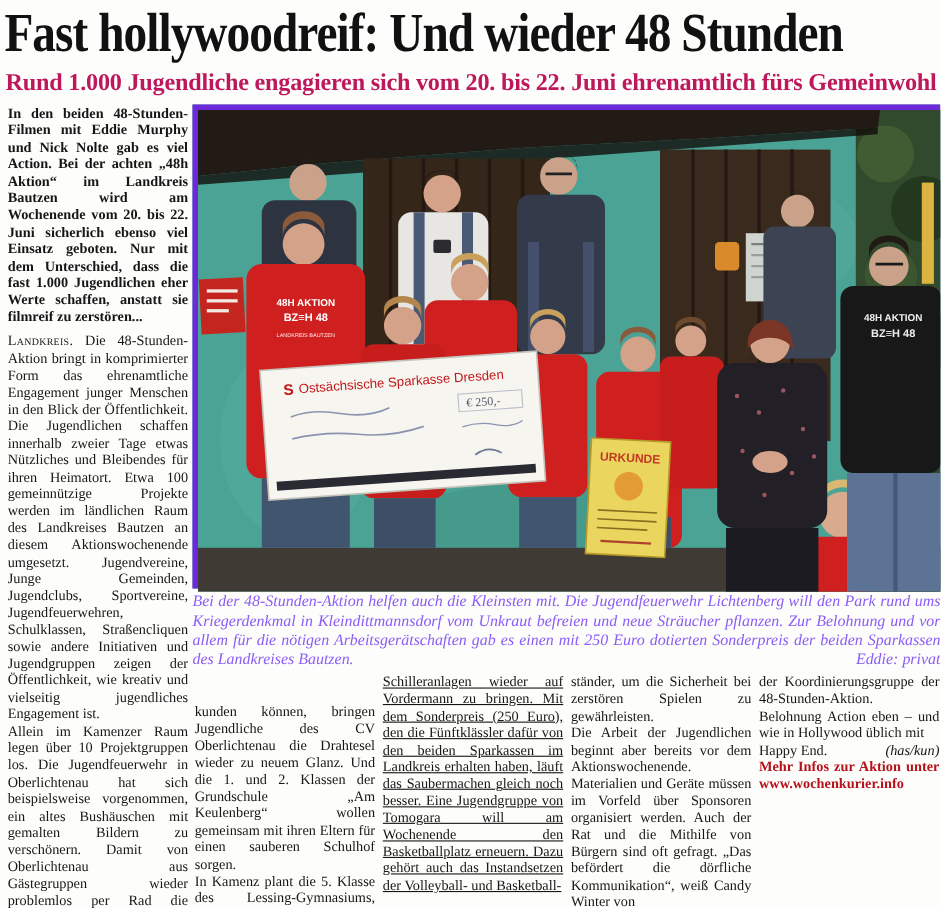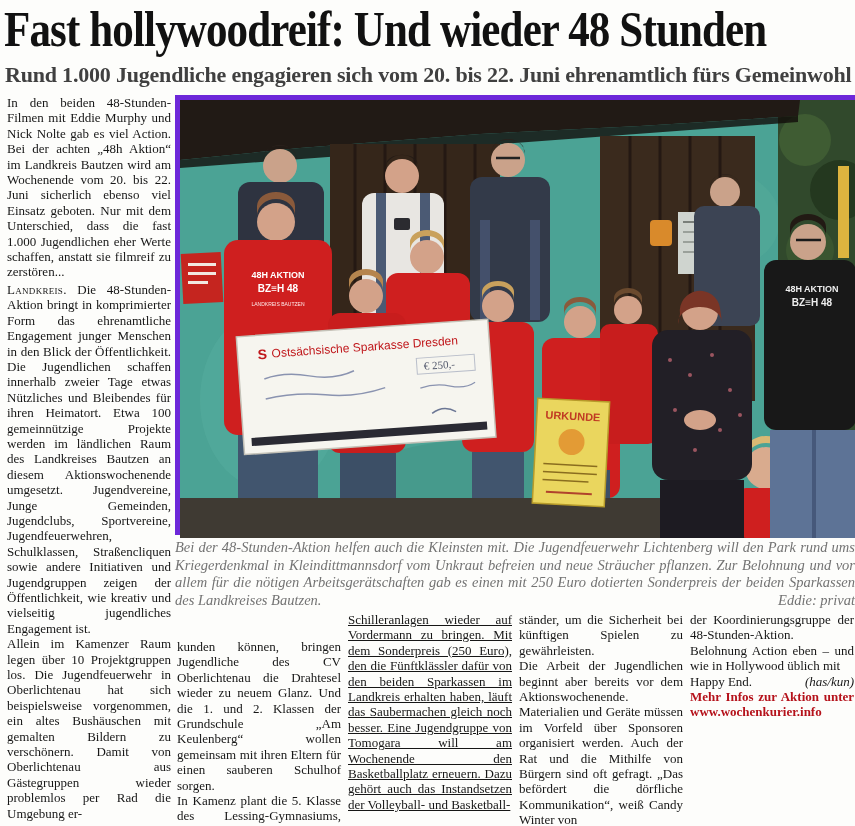--- a/index.html
+++ b/index.html
@@ -3,42 +3,42 @@
 <meta charset="utf-8">
 <style>
   html,body{margin:0;padding:0;background:#ffffff;}
   #page{position:relative;width:855px;height:826px;background:#fdfdfb;overflow:hidden;
         font-family:"Liberation Serif",serif;color:#1a1a1a;}
   
   #headline{position:absolute;left:4px;top:0px;font-size:50px;font-weight:bold;
             letter-spacing:-1px;white-space:nowrap;transform:scaleX(0.86);
             transform-origin:left top;color:#111;}
   #subheadline{position:absolute;left:5px;top:62px;font-size:22px;font-weight:bold;
-            letter-spacing:-0.2px;white-space:nowrap;color:#404040;}
+            letter-spacing:-0.2px;white-space:nowrap;color:#be185d;}
   
   .col{position:absolute;width:164px;font-size:13px;line-height:15.4px;
        text-align:justify;color:#161616;}
   .col p{margin:0;}
   #col1{left:7px;top:95px;height:731px;}
-  #col1 .lead{font-weight:normal;margin-bottom:2px;}
+  #col1 .lead{font-weight:bold;margin-bottom:7px;}
   .sc{font-variant:small-caps;letter-spacing:0.3px;}
   #col2{left:177px;top:628px;height:214px;margin-top:11px;}
   #col3{left:348px;top:612px;height:214px;text-decoration:underline;}
   #col4{left:519px;top:612px;height:214px;}
   #col5{left:690px;top:612px;height:214px;}
   .hline{display:flex;justify-content:space-between;}
   .byline{font-style:italic;}
   .promo{font-weight:bold;color:#b5121b;}
   
   #photo{position:absolute;left:175px;top:95px;width:680px;height:440px;
          border:5px solid #6d28d9;box-sizing:border-box;background:#4ba395;}
   #photo svg{display:block;}
   
   #caption{position:absolute;left:175px;top:539px;width:680px;font-size:14.5px;
-           line-height:17.6px;font-style:italic;text-align:justify;color:#737373;}
+           line-height:17.6px;font-style:italic;text-align:justify;color:#8b5cf6;}
   #caption .credit{position:absolute;right:0;bottom:0;font-style:italic;}
 </style>
 </head>
 <body>
 
 <div id="page">
 
   <div id="headline">Fast hollywoodreif: Und wieder 48 Stunden</div>
   <div id="subheadline">Rund 1.000 Jugendliche engagieren sich vom 20. bis 22. Juni ehrenamtlich fürs Gemeinwohl</div>
 
@@ -231,21 +231,21 @@
   </div>
 
   <div id="col2" class="col">
     <p>kunden können, bringen Jugendliche des CV Oberlichtenau die Drahtesel wieder zu neuem Glanz. Und die 1. und 2. Klassen der Grundschule „Am Keulenberg“ wollen gemeinsam mit ihren Eltern für einen sauberen Schulhof sorgen.</p>
     <p>In Kamenz plant die 5. Klasse des Lessing-Gymnasiums, beliebte Treffpunkte wie den Volkspark, den Krabatspielplatz oder die</p>
   </div>
   <div id="col3" class="col">
     <p>Schilleranlagen wieder auf Vordermann zu bringen. Mit dem Sonderpreis (250 Euro), den die Fünftklässler dafür von den beiden Sparkassen im Landkreis erhalten haben, läuft das Saubermachen gleich noch besser. Eine Jugendgruppe von Tomogara will am Wochenende den Basketballplatz erneuern. Dazu gehört auch das Instandsetzen der Volleyball- und Basketball-</p>
   </div>
   <div id="col4" class="col">
-    <p>ständer, um die Sicherheit bei künftigen Spielen zu gewährleisten.</p>
+    <p>ständer, um die Sicherheit bei zerstören Spielen zu gewährleisten.</p>
     <p>Die Arbeit der Jugendlichen beginnt aber bereits vor dem Aktionswochenende. Materialien und Geräte müssen im Vorfeld über Sponsoren organisiert werden. Auch der Rat und die Mithilfe von Bürgern sind oft gefragt. „Das befördert die dörfliche Kommunikation“, weiß Candy Winter von</p>
   </div>
   <div id="col5" class="col">
     <p>der Koordinierungsgruppe der 48-Stunden-Aktion.</p>
     <p>Belohnung Action eben – und wie in Hollywood üblich mit</p>
     <p class="hline">
       <span>Happy End.</span>
       <span class="byline">(has/kun)</span>
     </p>
     <p class="promo">Mehr Infos zur Aktion unter www.wochenkurier.info</p>

